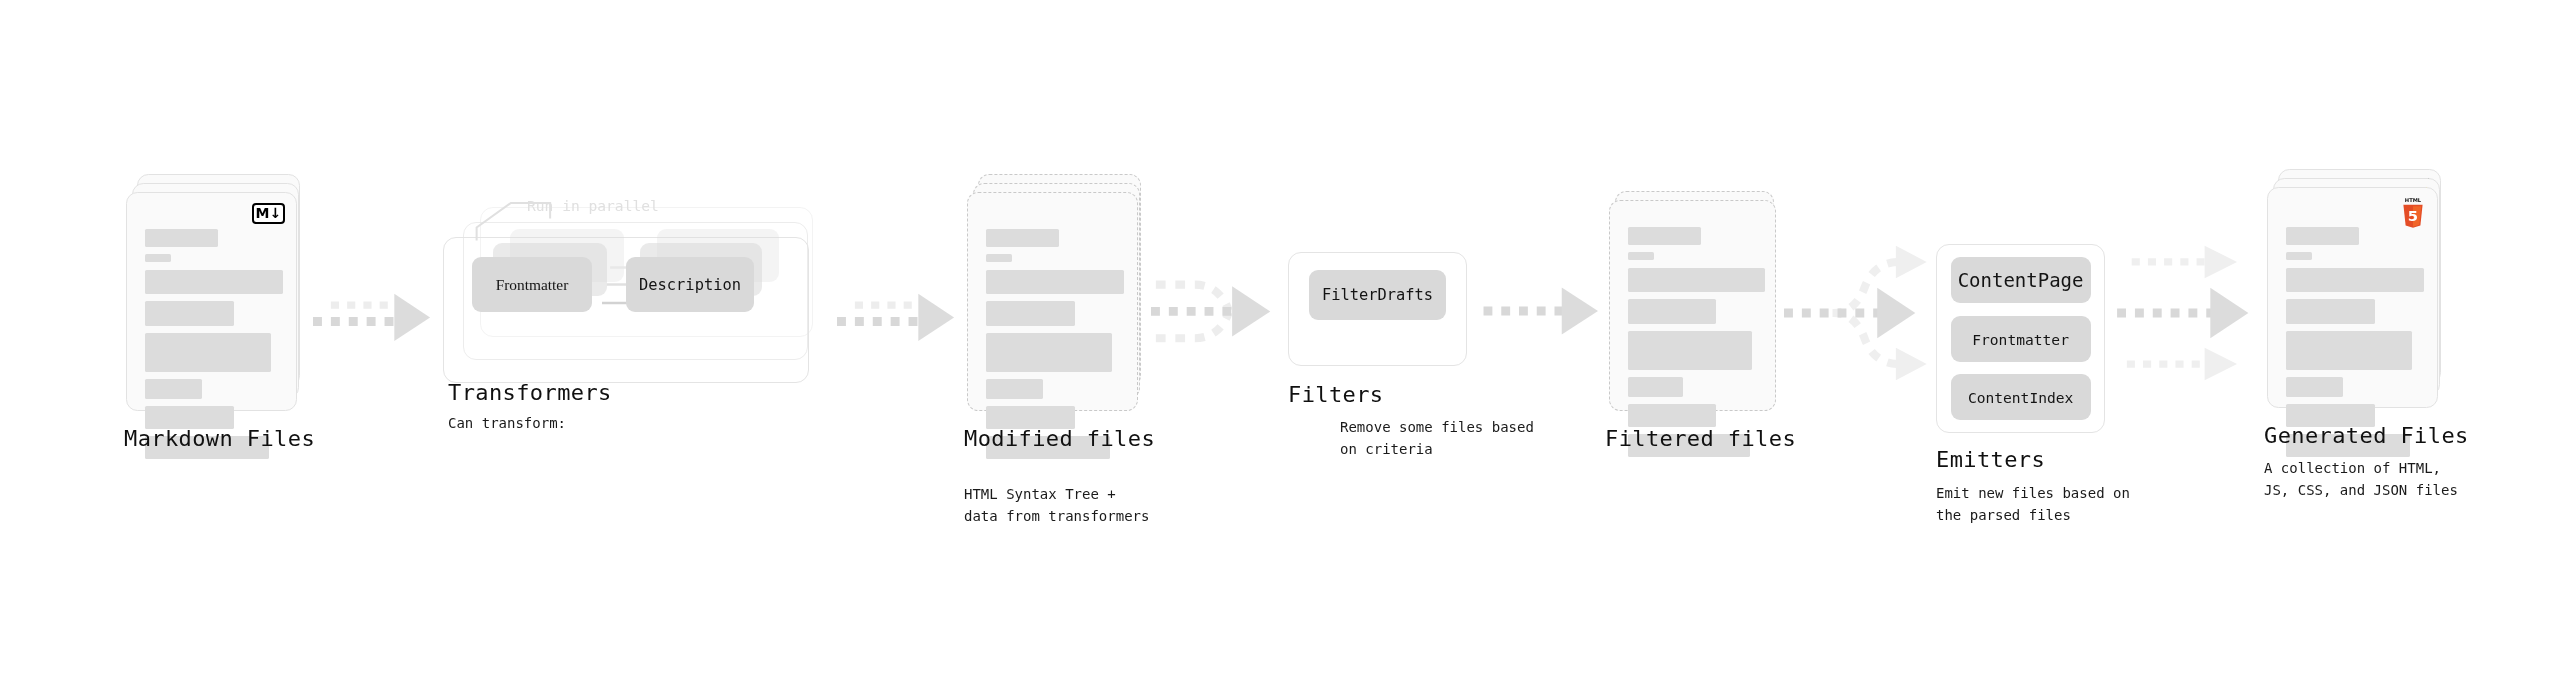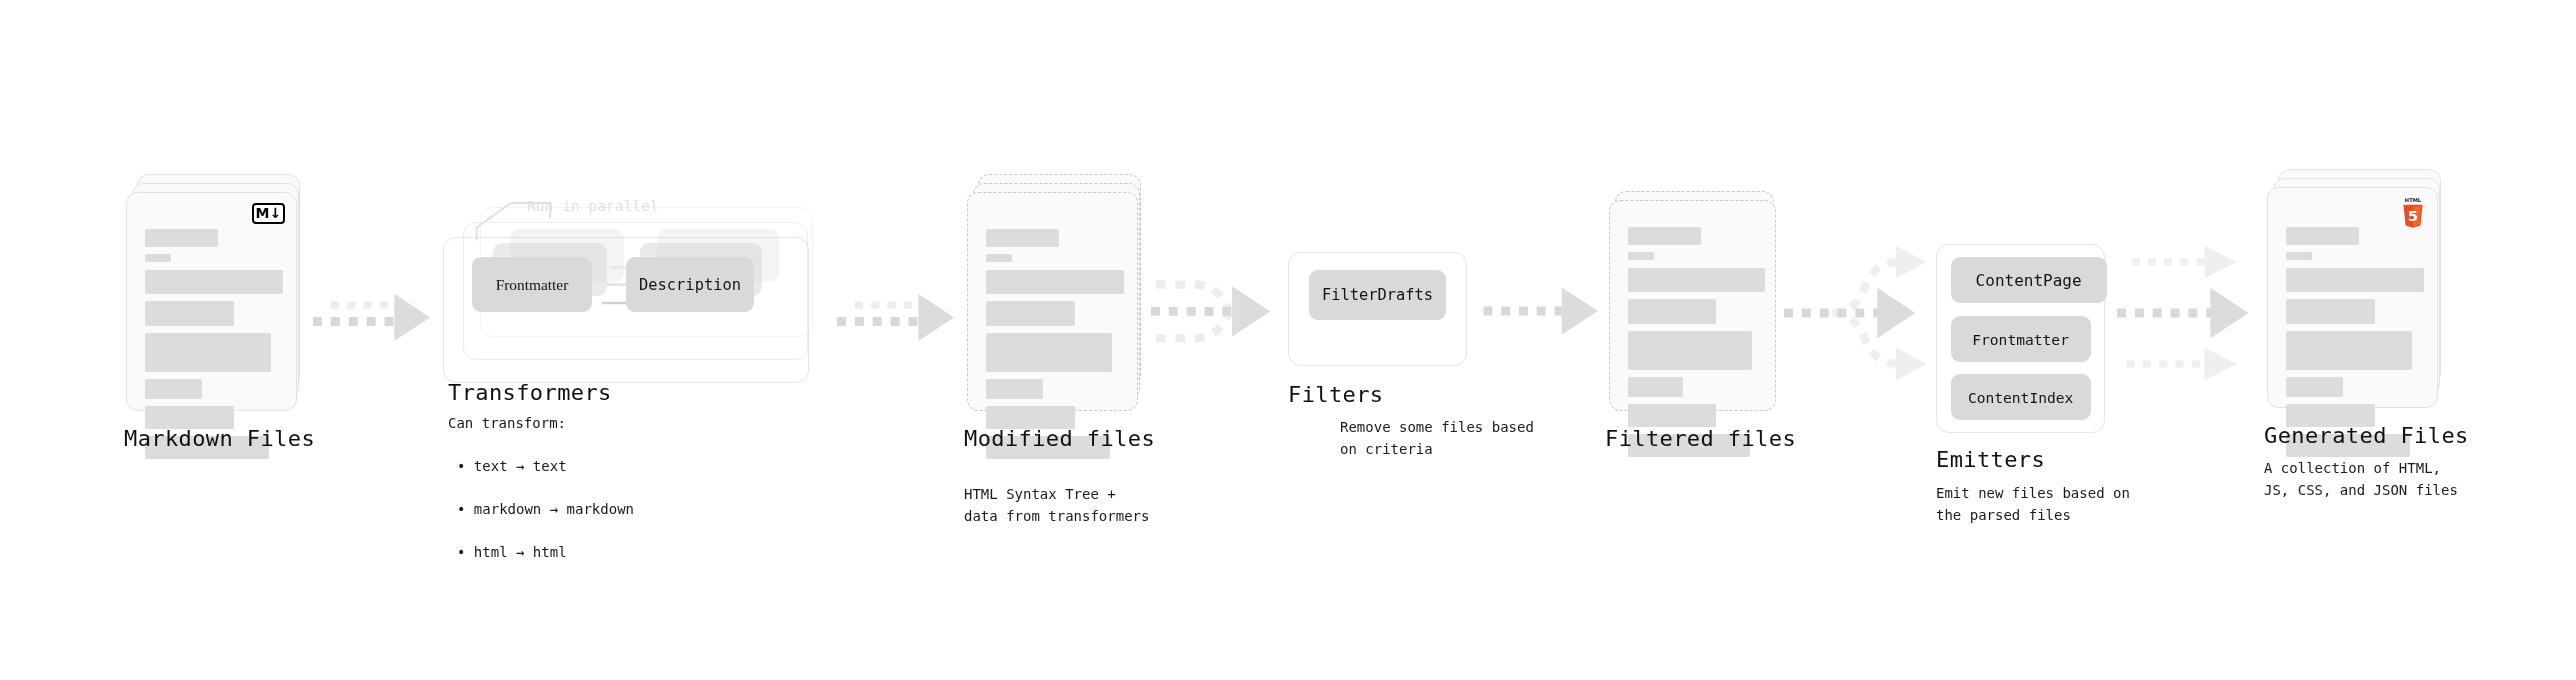--- a/index.html
+++ b/index.html
@@ -242,25 +242,20 @@
     </div>
   </div>
 
   <svg class="arrow-svg" style="left:475px; top:198px;" width="98" height="45" viewBox="0 0 120 55">
     <path d="M2 52 L2 36 L44 6 L92 6 L92 25" stroke="#e0e0e0" stroke-width="2.5" fill="none"></path>
   </svg>
   <div class="ghost-label" style="left:527px; top:197px;">Run in parallel</div>
 
   <div class="title" style="left:448px; top:380px;text-align:center;">Transformers</div>
   <div class="subtitle" style="left:448px; top:413px;">Can transform:</div>
-  <div class="subtitle" style="left:457px; top:434px;">
-    <div>• text → text</div>
-    <div>• markdown → markdown</div>
-    <div>• html → html</div>
-  </div>
 
   <svg class="arrow-svg" style="left:837px; top:284px;" width="126" height="57" viewBox="0 0 155 70">
     <line x1="0" y1="46" x2="104" y2="46" stroke="#d8d8d8" stroke-width="11" stroke-dasharray="11 11"></line>
     <line x1="22" y1="26" x2="104" y2="26" stroke="#ededed" stroke-width="9" stroke-dasharray="10 10"></line>
     <polygon points="100,12 144,41 100,70" fill="#dcdcdc"></polygon>
   </svg>
 
   <div class="doc-stack" style="left:967px; top:192px; width:171px; height:219px;">
     <div class="doc-card dashed ghost1" style="width:163px;height:213px;"></div>
     <div class="doc-card dashed ghost2" style="width:167px;height:216px;"></div>
@@ -324,21 +319,21 @@
     <path d="M60 95 Q88 95 100 62 Q112 32 142 32" stroke="#efefef" stroke-width="10" fill="none" stroke-dasharray="12 12"></path>
     <path d="M60 95 Q88 95 100 128 Q112 158 142 158" stroke="#efefef" stroke-width="10" fill="none" stroke-dasharray="12 12"></path>
     <polygon points="138,12 176,32 138,52" fill="#efefef"></polygon>
     <polygon points="138,138 176,158 138,178" fill="#efefef"></polygon>
     <line x1="0" y1="95" x2="118" y2="95" stroke="#d8d8d8" stroke-width="11" stroke-dasharray="11 11"></line>
     <polygon points="115,64 162,95 115,126" fill="#dcdcdc"></polygon>
   </svg>
 
   <div class="node" style="left:1936px; top:244px; width:169px; height:189px;">
     <div class="group-box" style="left:0; top:0; width:169px; height:189px;"></div>
-    <div class="pill" style="left:14.6px; top:13px; width:156px; height:46px; font-size:16px;">
+    <div class="pill" style="left:14.6px; top:13px; width:140px; height:46px; font-size:19px;">
       <span>ContentPage</span>
     </div>
     <div class="pill" style="left:14.6px; top:72px; width:140px; height:46px; font-size:14.6px;">
       <span>Frontmatter</span>
     </div>
     <div class="pill" style="left:14.6px; top:130px; width:140px; height:46px; font-size:14.6px;">
       <span>ContentIndex</span>
     </div>
   </div>
   <div class="title" style="left:1936px; top:447px;">Emitters</div>

